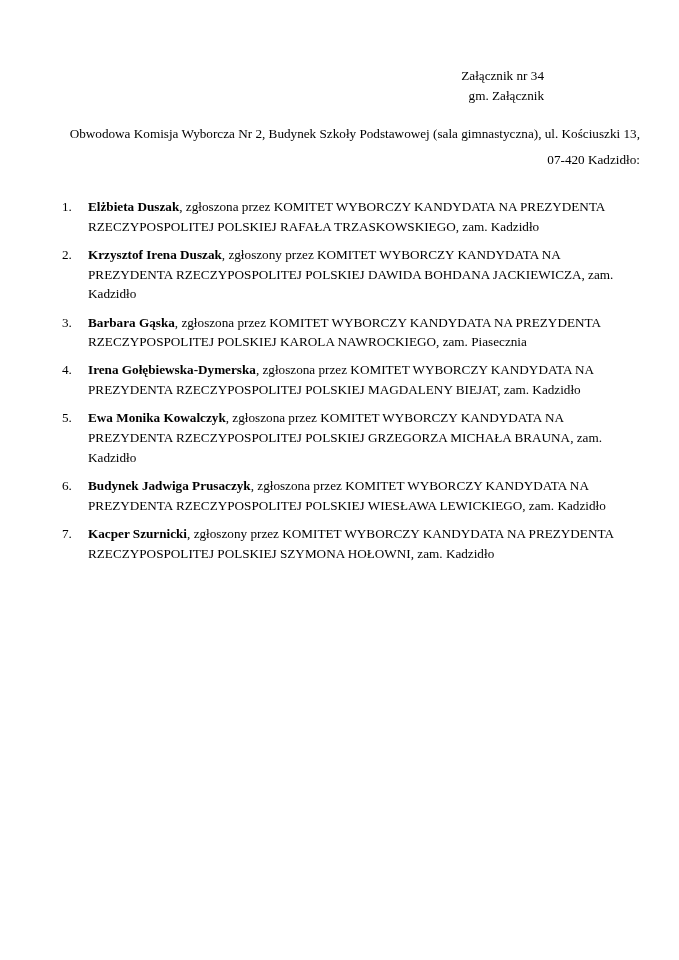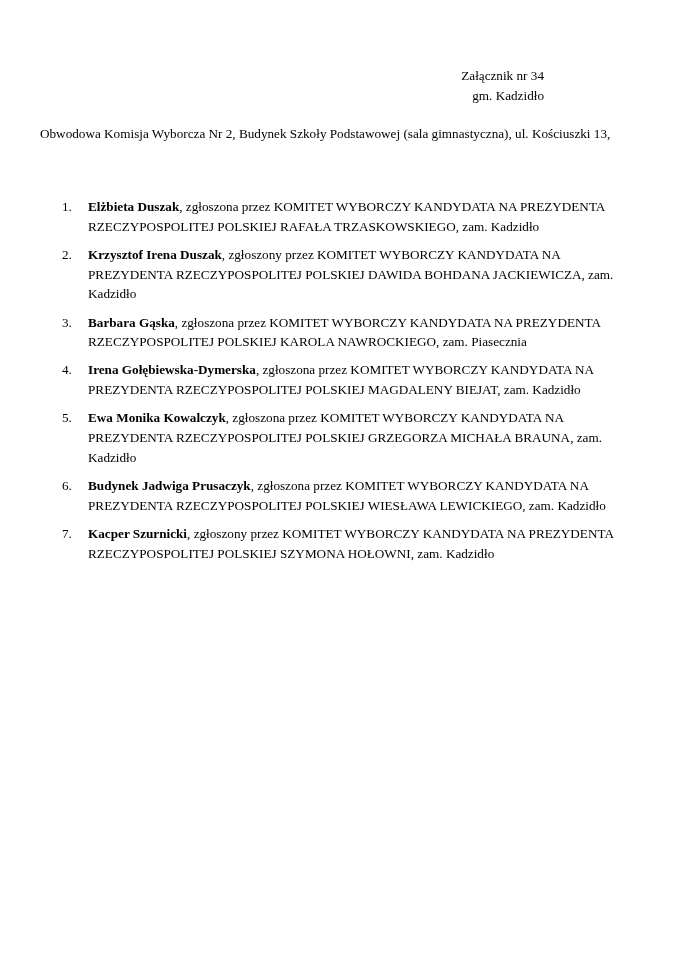--- a/index.html
+++ b/index.html
@@ -38,21 +38,21 @@
   }
 
   
   .intro {
     position: absolute;
     top: 121px;
     left: 40px;
     width: 600px;
     font-size: 13.2px;
     line-height: 26px;
-    text-align: left;
+    text-align: right;
   }
   .intro .iline {
     display: block;
     white-space: nowrap;
   }
 
   
   .candidate-list {
     position: absolute;
     top: 197px;
@@ -93,25 +93,26 @@
     font-weight: normal;
   }
 </style>
 </head>
 <body>
 
 <div class="page">
 
   <div class="doc-header">
     <span class="hline">Załącznik nr 34</span>
-    <span class="hline">gm. Kadzidło</span>
+    <span class="hline">gm. Załącznik</span>
   </div>
 
   <div class="intro">
     <span class="iline">Obwodowa Komisja Wyborcza Nr 2, Budynek Szkoły Podstawowej (sala gimnastyczna), ul. Kościuszki 13,</span>
+    <span class="iline">07-420 Kadzidło:</span>
   </div>
 
   <ol class="candidate-list">
 
     <li class="candidate-item">
       <span class="item-number">1.</span>
       <span class="item-text"><span class="cand-name">Elżbieta Duszak</span><span class="cand-rest">, zgłoszona przez KOMITET WYBORCZY KANDYDATA NA PREZYDENTA RZECZYPOSPOLITEJ POLSKIEJ RAFAŁA TRZASKOWSKIEGO, zam. Kadzidło</span></span>
     </li>
 
     <li class="candidate-item">

